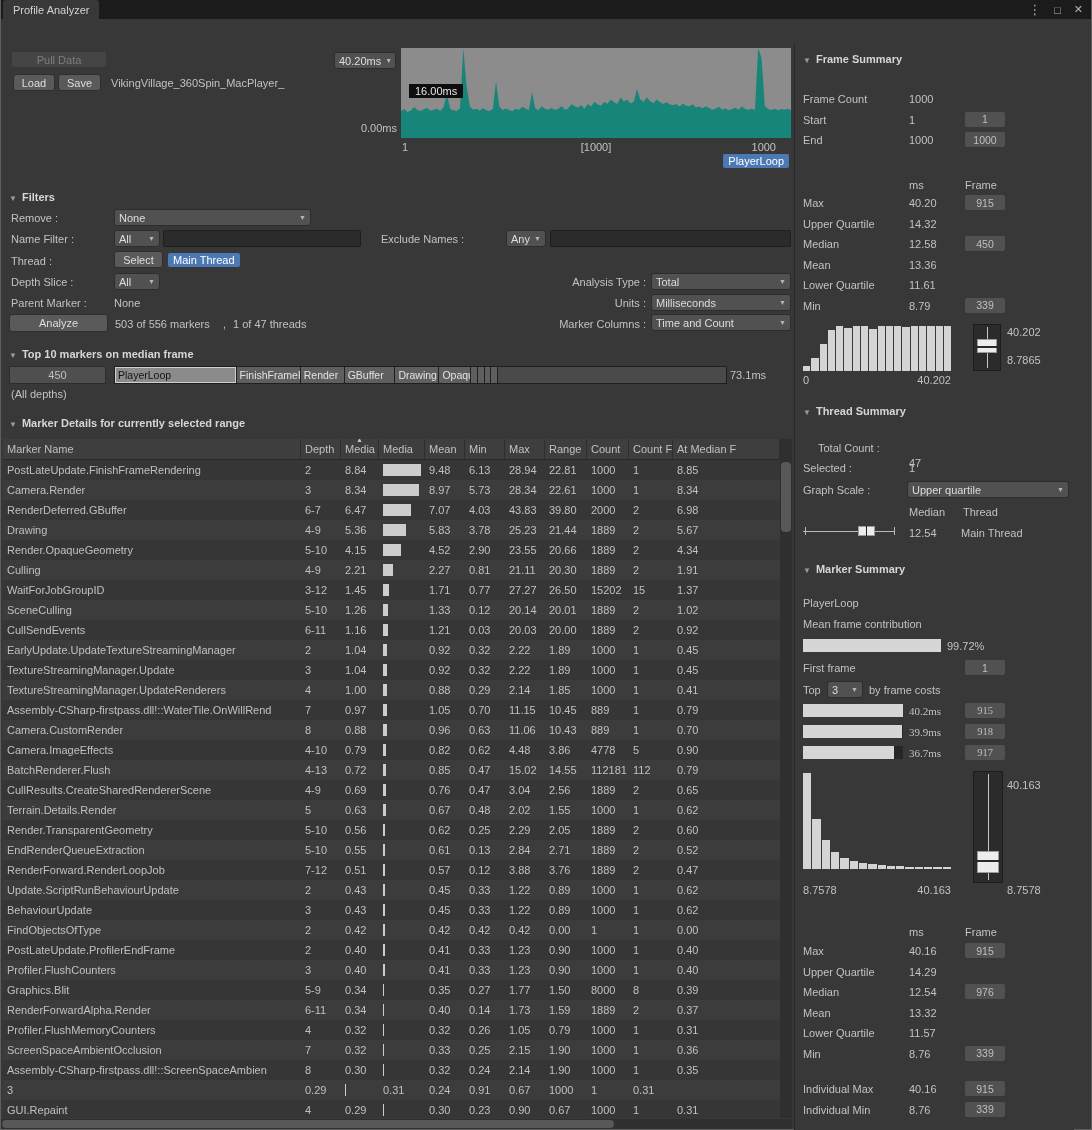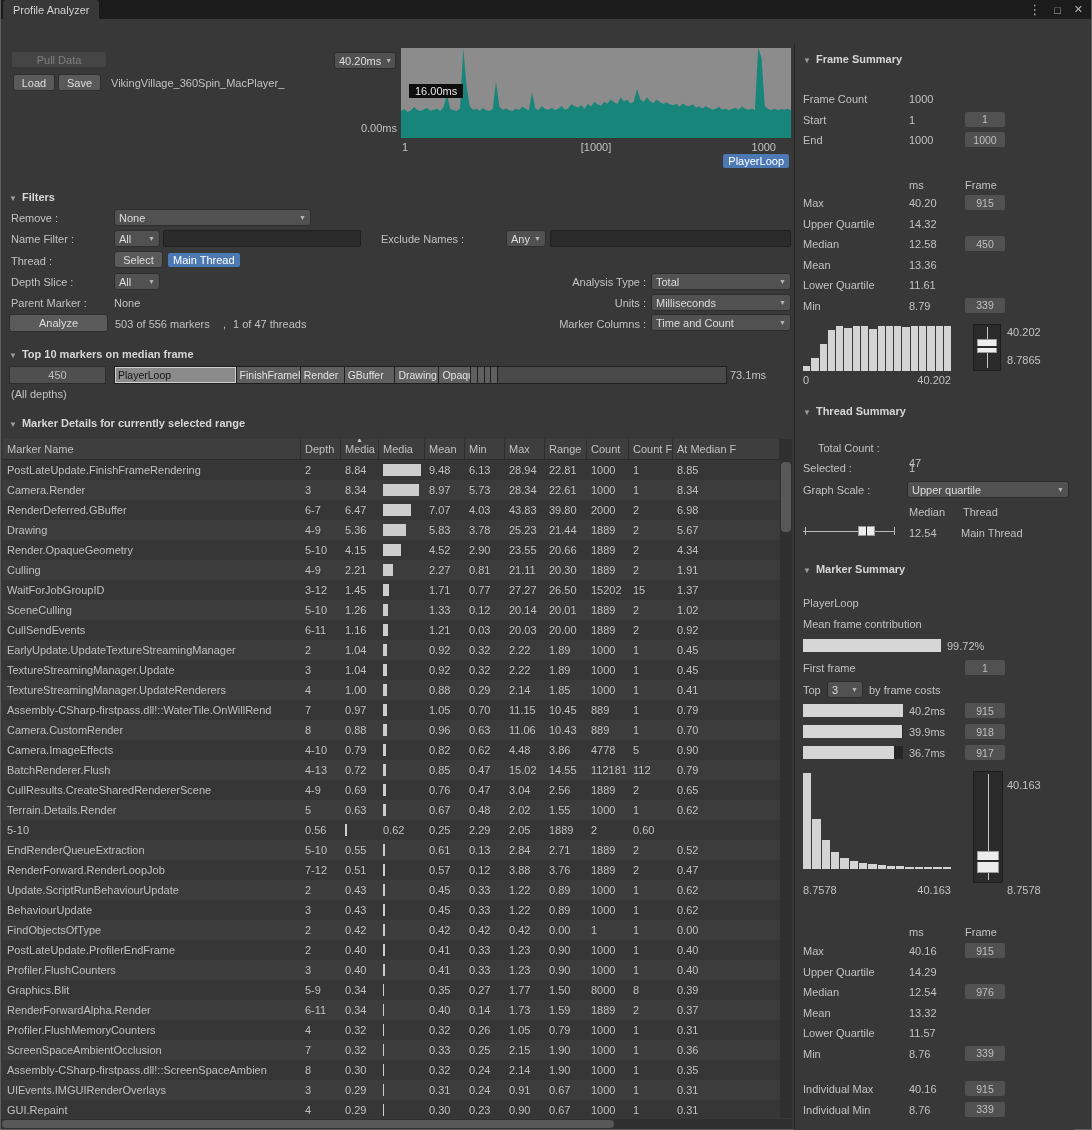--- a/index.html
+++ b/index.html
@@ -80,21 +80,21 @@
   .bp-line{position:absolute;left:50%;top:2px;bottom:2px;width:1px;background:#c4c4c4;}
   .bp-box{position:absolute;left:3px;right:3px;background:#ececec;border:1px solid #9a9a9a;}
   .bp-med{position:absolute;left:3px;right:3px;height:2px;background:#2a2a2a;}
   #ts-whisker{position:absolute;left:8px;top:481px;width:92px;height:14px;}
   .wline{position:absolute;top:7px;left:0;right:0;height:1px;background:#b8b8b8;}
   .wtick{position:absolute;top:3px;width:1px;height:8px;background:#b8b8b8;}
   .wbox{position:absolute;top:2px;height:10px;background:#ececec;border:1px solid #9a9a9a;}
   .wmed{position:absolute;top:2px;width:1px;height:10px;background:#222;}
   .track{background:#262626;}
   .fill{height:100%;background:#d6d6d6;}
-  .tfrow{position:relative;height:21px;}
+  .tfrow{position:relative;height:21px;font-family:Liberation Serif, serif;}
   .tftrack{position:absolute;left:8px;top:3px;width:100px;height:13px;background:#262626;}
 </style>
 </head>
 <body>
 
 <div class="window">
 
   <div id="titlebar">
     <div id="tab">
       <span>Profile Analyzer</span>
@@ -484,20 +484,21 @@
         </div>
         <div class="tcell c4">0.67</div>
         <div class="tcell c5">0.48</div>
         <div class="tcell c6">2.02</div>
         <div class="tcell c7">1.55</div>
         <div class="tcell c8">1000</div>
         <div class="tcell c9">1</div>
         <div class="tcell c10">0.62</div>
       </div>
       <div class="trow">
+        <div class="tcell c0">Render.TransparentGeometry</div>
         <div class="tcell c1">5-10</div>
         <div class="tcell c2">0.56</div>
         <div class="tcell c3">
           <div class="medbar" style="width: 6.33484%;"></div>
         </div>
         <div class="tcell c4">0.62</div>
         <div class="tcell c5">0.25</div>
         <div class="tcell c6">2.29</div>
         <div class="tcell c7">2.05</div>
         <div class="tcell c8">1889</div>
@@ -678,21 +679,20 @@
         </div>
         <div class="tcell c4">0.32</div>
         <div class="tcell c5">0.24</div>
         <div class="tcell c6">2.14</div>
         <div class="tcell c7">1.90</div>
         <div class="tcell c8">1000</div>
         <div class="tcell c9">1</div>
         <div class="tcell c10">0.35</div>
       </div>
       <div class="trow alt">
-        <div class="tcell c0">UIEvents.IMGUIRenderOverlays</div>
         <div class="tcell c1">3</div>
         <div class="tcell c2">0.29</div>
         <div class="tcell c3">
           <div class="medbar" style="width: 3.28054%;"></div>
         </div>
         <div class="tcell c4">0.31</div>
         <div class="tcell c5">0.24</div>
         <div class="tcell c6">0.91</div>
         <div class="tcell c7">0.67</div>
         <div class="tcell c8">1000</div>

